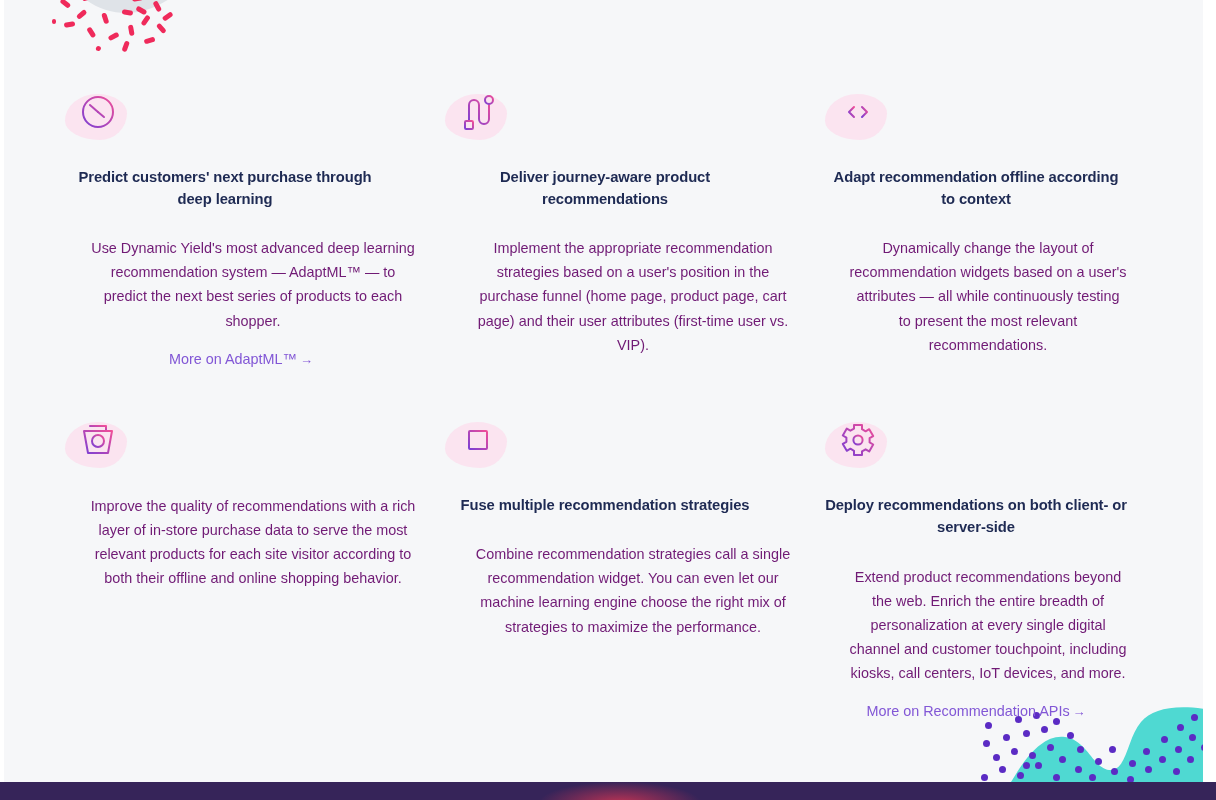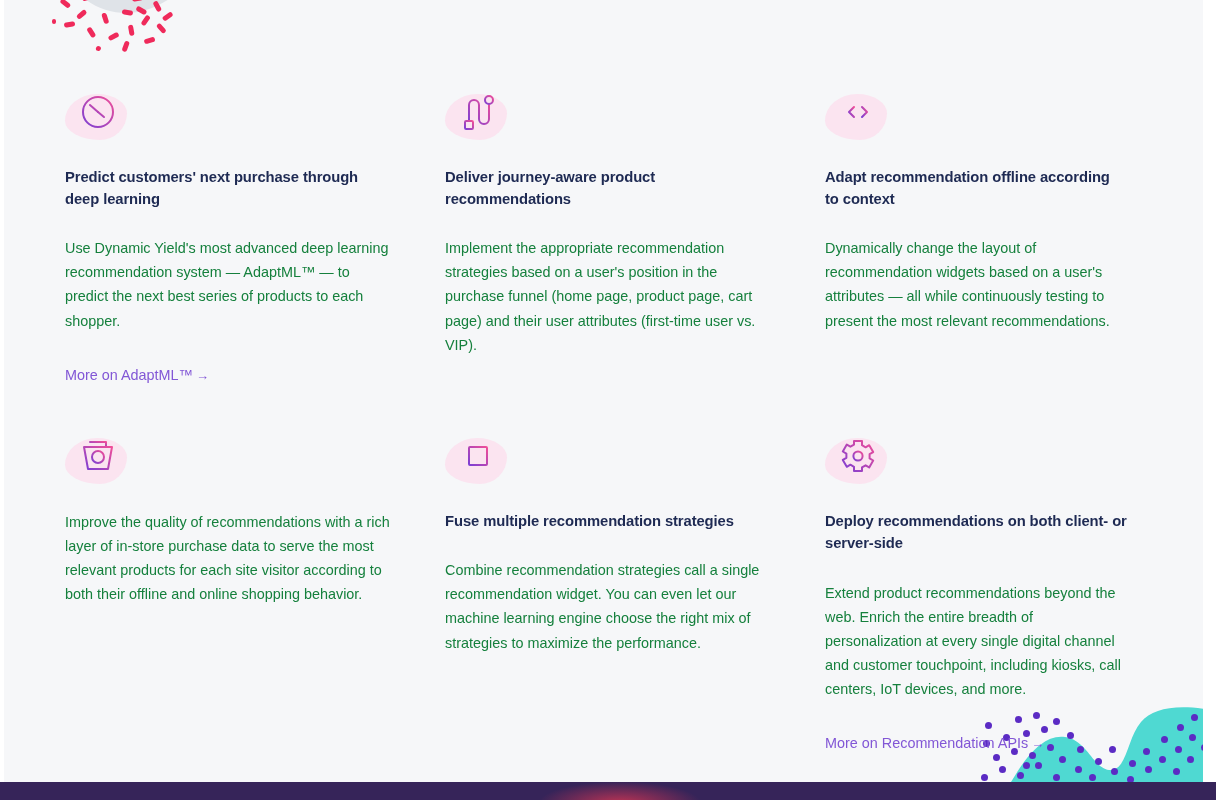--- a/index.html
+++ b/index.html
@@ -22,20 +22,21 @@
 
   
   #canvas {
     position: absolute;
     left: 4px;
     top: 0;
     width: 1199px;
     height: 782px;
     background: #f6f7f9;
     overflow: hidden;
+    text-align: center;
   }
 
   
   .deco-topleft {
     position: absolute;
     left: -60px;
     top: -108px;
     width: 240px;
     height: 170px;
     pointer-events: none;
@@ -147,27 +148,28 @@
     line-height: 1.5;
     color: #1e2a53;
     letter-spacing: -0.1px;
     margin-bottom: 26px;
     max-width: 320px;
   }
 
   .card-body {
     font-size: 14.4px;
     line-height: 1.67;
-    color: #15803d;
+    color: #701a75;
     max-width: 330px;
+    margin-left: 24px;
   }
 
   .card-link {
     display: inline-block;
-    margin-top: 32px;
+    margin-top: 16px;
     font-size: 14.4px;
     line-height: 1.5;
     color: #8257d6;
     text-decoration: none;
     cursor: pointer;
   }
   .card-link .arrow { padding-left: 3px; font-size: 13px; }
 
   .col3 .card-title, .col3 .card-body { max-width: 330px; }
 </style>

